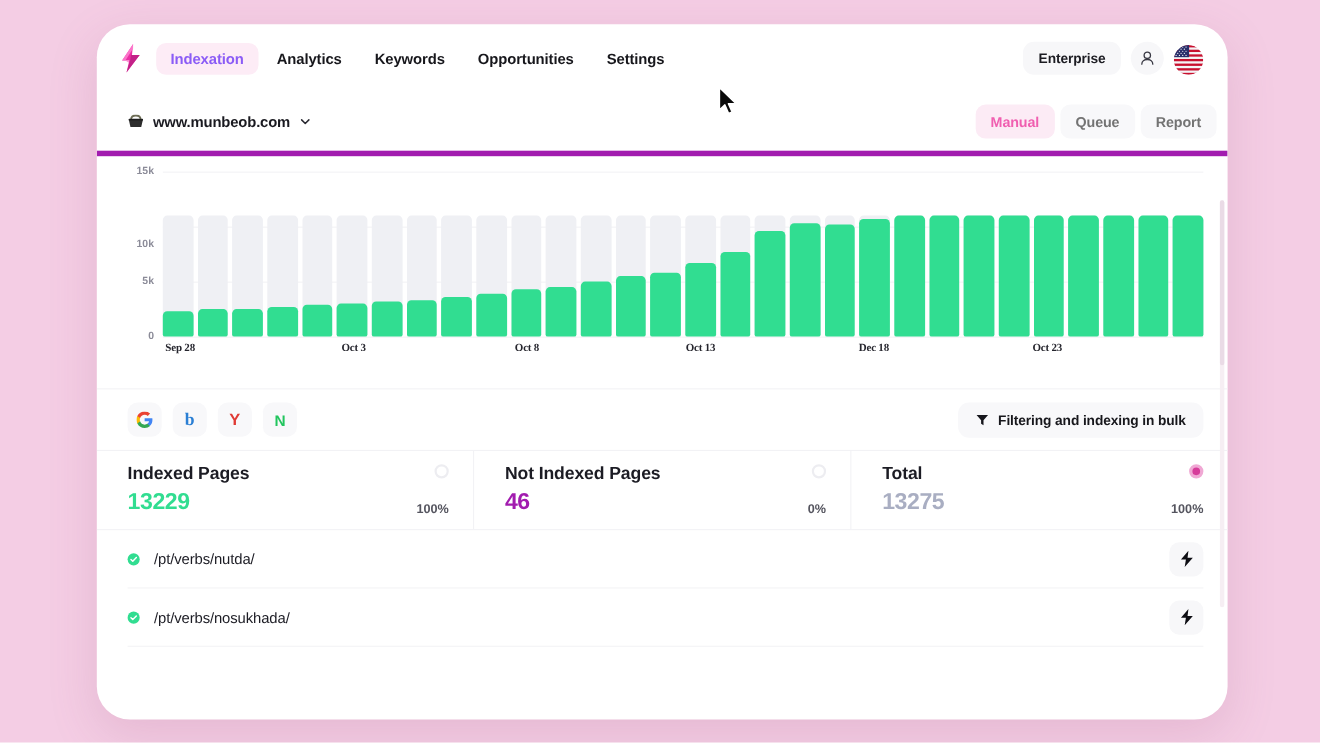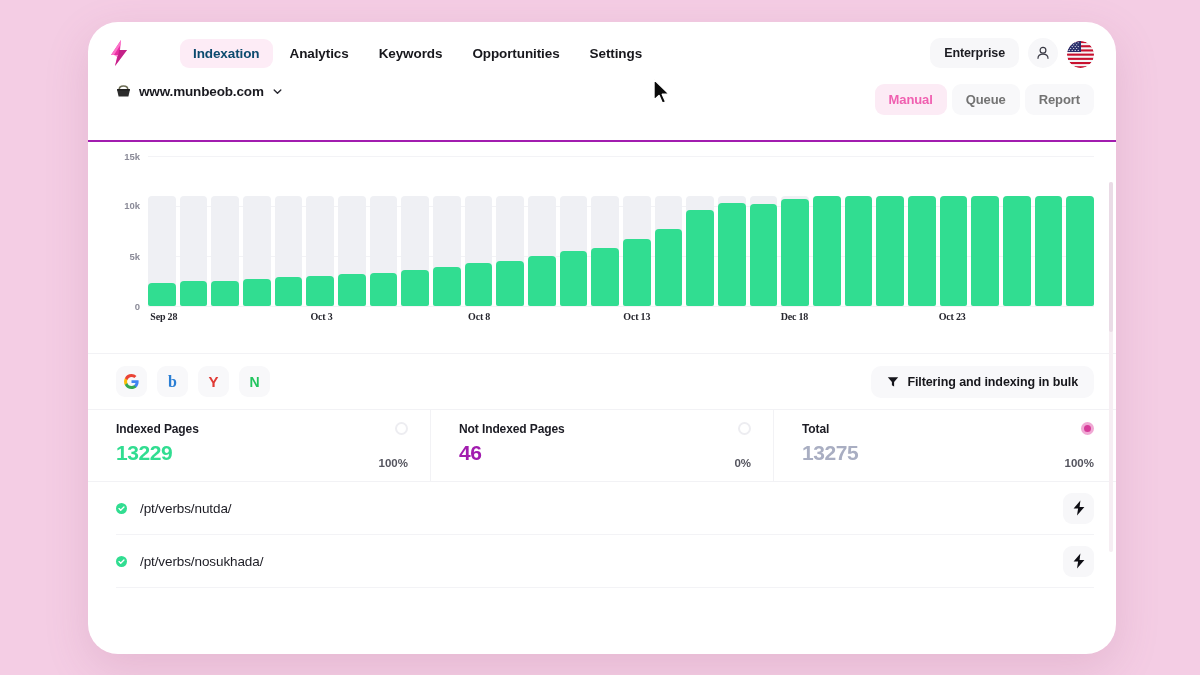--- a/index.html
+++ b/index.html
@@ -54,23 +54,22 @@
   .nav-link {
     font-size: 13.5px;
     font-weight: bold;
     color: #17171c;
     padding: 7px 13px;
     border-radius: 9px;
     white-space: nowrap;
     letter-spacing: -0.1px;
   }
   .nav-link.active {
-    color: #0c4a6e;
+    color: #8b5cf6;
     background: #fdecf6;
-    margin-left: 38px;
   }
 
   .nav-right {
     margin-left: auto;
     display: flex;
     align-items: flex-end;
     gap: 9px;
   }
 
   .pill-enterprise {
@@ -95,23 +94,23 @@
     border-radius: 50%;
     overflow: hidden;
     position: relative;
     flex: 0 0 auto;
   }
 
   
   #subheader {
     height: 58px;
     display: flex;
-    align-items: flex-start;
-    padding: 0 22px 0 28px;
-    border-bottom: 2px solid #a21caf;
+    align-items: center;
+    padding: 0 10px 0 28px;
+    border-bottom: 5px solid #a21caf;
   }
 
   .domain-sel {
     display: flex;
     align-items: center;
     gap: 8px;
     cursor: pointer;
   }
   .domain-favicon {
     width: 15px; height: 13px;
@@ -271,21 +270,21 @@
     border-bottom: 1px solid #f2f2f5;
   }
   .stat-card {
     flex: 1 1 0;
     padding: 12px 22px 0 28px;
     position: relative;
     border-right: 1px solid #f2f2f5;
   }
   .stat-card:last-child { border-right: none; }
   .stat-label {
-    font-size: 12px;
+    font-size: 16px;
     font-weight: bold;
     color: #1c1c24;
     letter-spacing: -0.1px;
   }
   .stat-value {
     font-size: 21px;
     font-weight: bold;
     margin-top: 5px;
     letter-spacing: -0.4px;
   }
@@ -468,21 +467,21 @@
       <div class="view-btn">Queue</div>
       <div class="view-btn">Report</div>
     </div>
   </div>
 
   <div id="chart-section">
     <div class="chart-wrap">
       <div class="y-axis" id="y-axis">
           <div class="y-tick" style="top: 150px;">0</div>
           <div class="y-tick" style="top: 100px;">5k</div>
-          <div class="y-tick" style="top: 49px;">10k</div>
+          <div class="y-tick" style="top: 66px;">10k</div>
           <div class="y-tick" style="top: 0px;">15k</div>
         </div>
       <div class="grid-lines" id="grid-lines">
           <div class="grid-line" style="top: 150px;"></div>
           <div class="grid-line" style="top: 100px;"></div>
           <div class="grid-line" style="top: 50px;"></div>
           <div class="grid-line" style="top: 0px;"></div>
         </div>
       <div class="bars" id="bars">
           <div class="bar-col" title="Sep 28">

